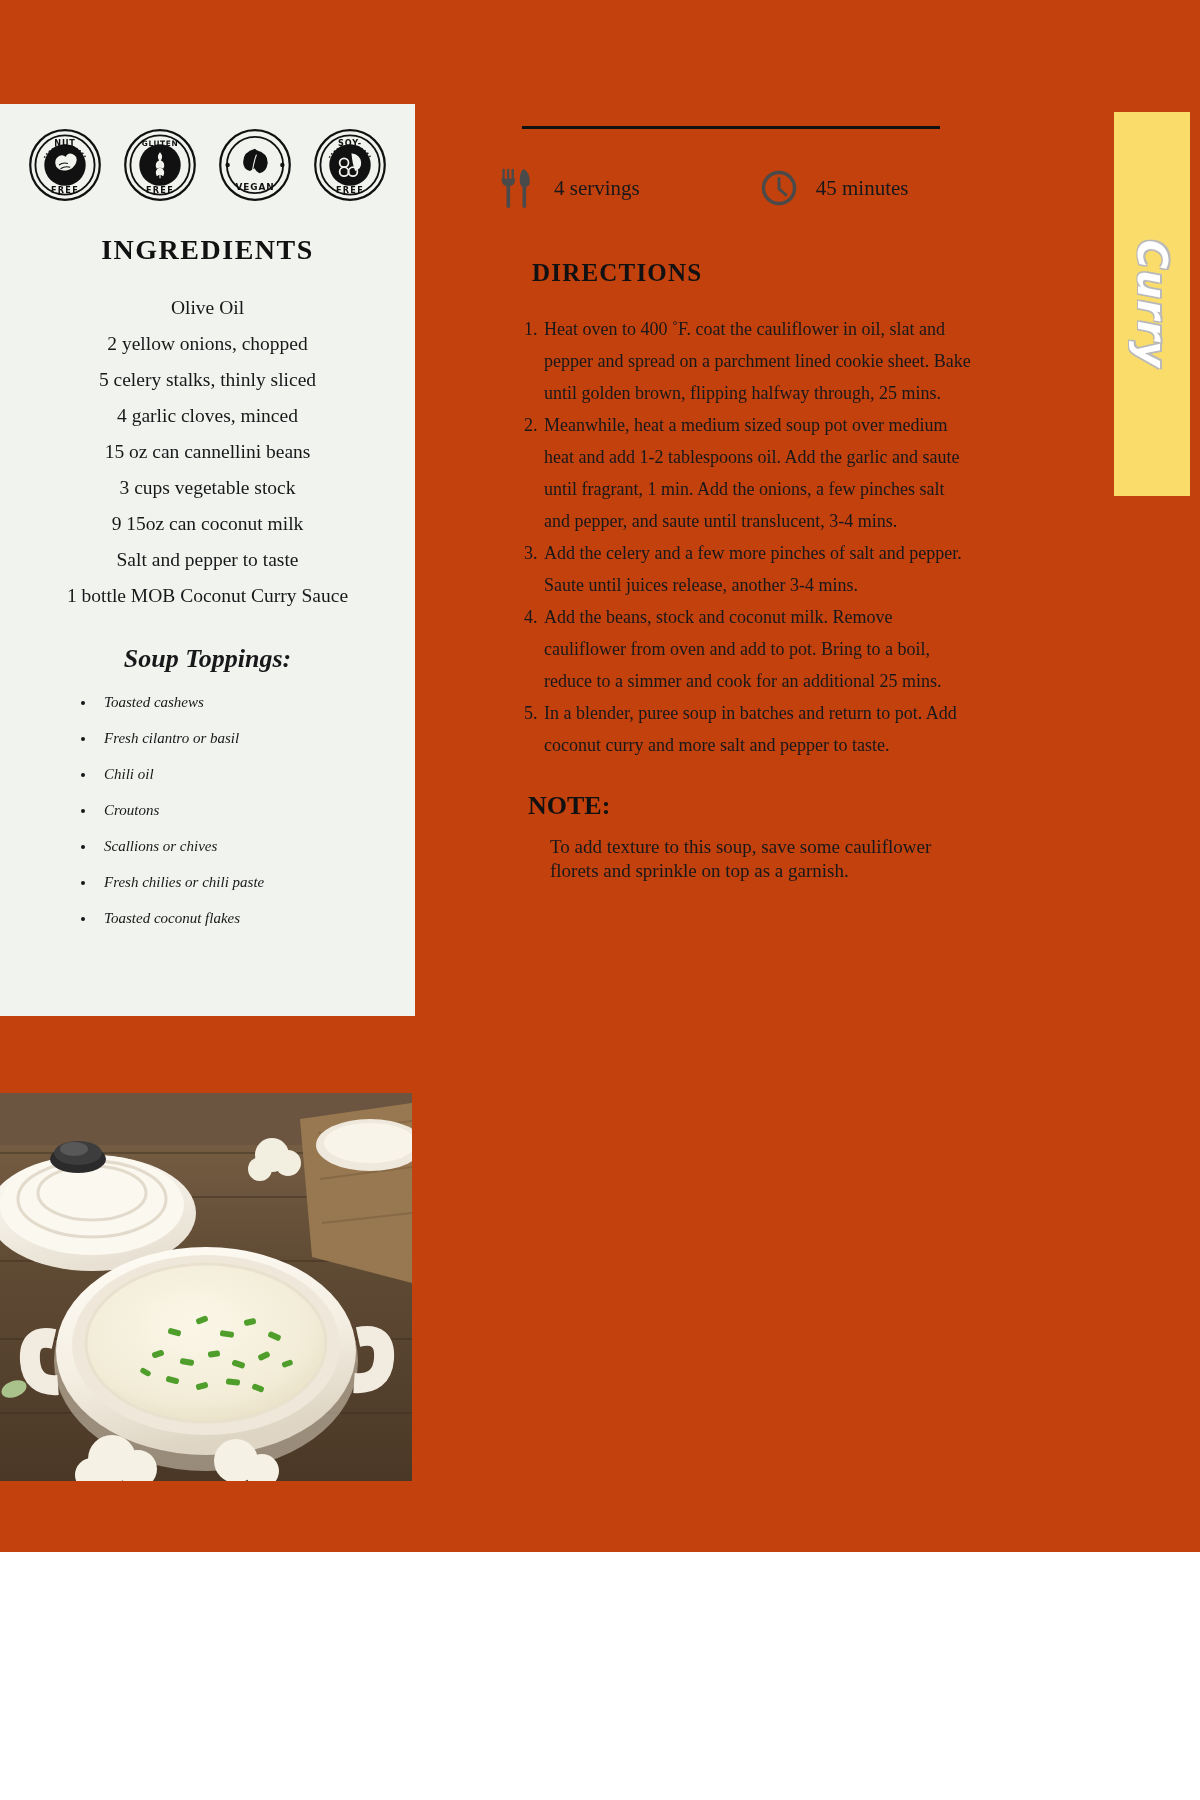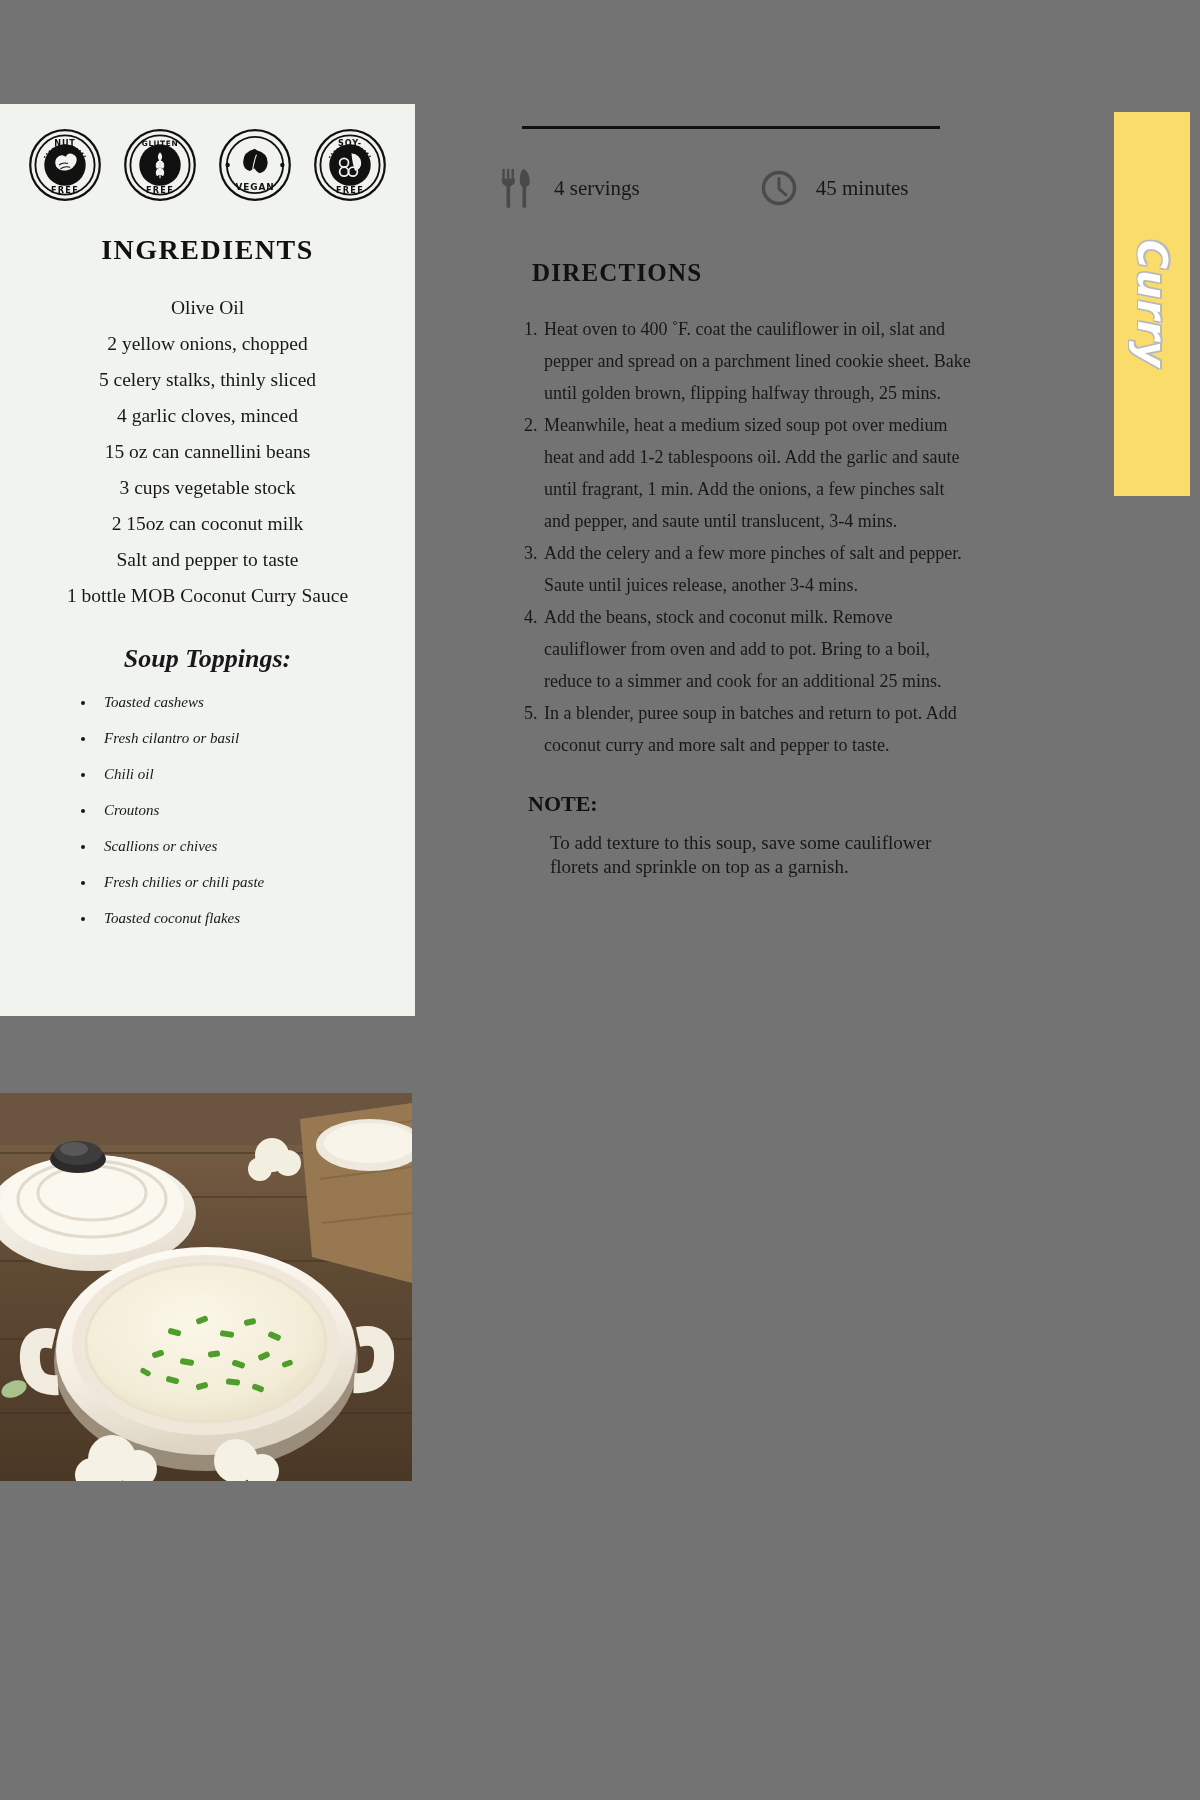--- a/index.html
+++ b/index.html
@@ -6,22 +6,22 @@
   html, body {
     width: 1200px;
     height: 1800px;
     background: #ffffff;
     font-family: "Liberation Serif", serif;
     overflow: hidden;
   }
   .page {
     position: relative;
     width: 1200px;
-    height: 1800px;
-    background: #737373;
+    height: 1552px;
+    background: #c2410c;
   }
 
   
   .left-panel {
     position: absolute;
     left: 0;
     top: 104px;
     width: 415px;
     height: 912px;
     background: #f1f3ee;
@@ -138,21 +138,21 @@
   }
   .steps li {
     font-size: 18px;
     line-height: 32px;
     color: #18181a;
     padding-left: 2px;
     margin-bottom: 0;
   }
 
   .note-heading {
-    font-size: 22px;
+    font-size: 26px;
     font-weight: bold;
     color: #111111;
     margin: 30px 0 0 58px;
   }
   .note-body {
     font-size: 19px;
     line-height: 24px;
     color: #18181a;
     margin: 14px 0 0 80px;
     width: 400px;
@@ -247,21 +247,21 @@
 
     <div class="ingredients-heading">INGREDIENTS</div>
 
     <ul class="ingredient-list">
       <li>Olive Oil</li>
       <li>2 yellow onions, chopped</li>
       <li>5 celery stalks, thinly sliced</li>
       <li>4 garlic cloves, minced</li>
       <li>15 oz can cannellini beans</li>
       <li>3 cups vegetable stock</li>
-      <li>2 15oz can coconut milk</li>
+      <li>9 15oz can coconut milk</li>
       <li>Salt and pepper to taste</li>
       <li>1 bottle MOB Coconut Curry Sauce</li>
     </ul>
 
     <div class="toppings-title">Soup Toppings:</div>
 
     <ul class="toppings-list">
       <li>Toasted cashews</li>
       <li>Fresh cilantro or basil</li>
       <li>Chili oil</li>

